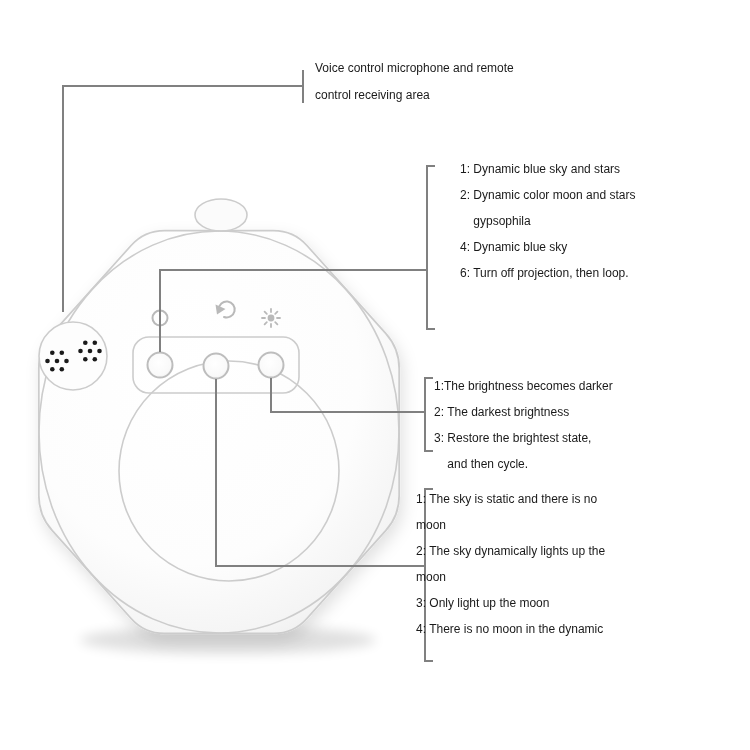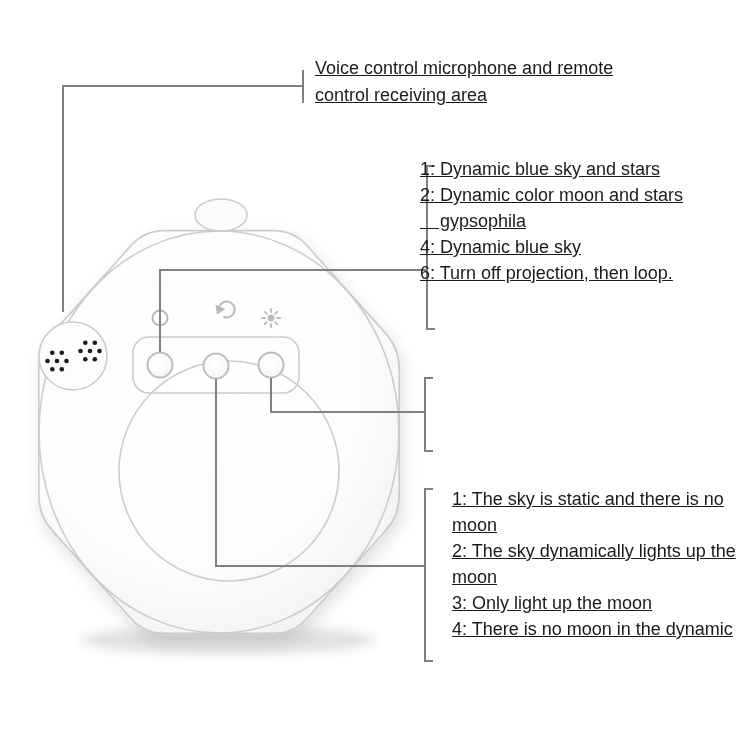--- a/index.html
+++ b/index.html
@@ -8,26 +8,26 @@
     --device-stroke:#cccccc;
     --icon:#b9b9b9;
     --dot:#1a1a1a;
   }
   html,body{margin:0;padding:0;background:#ffffff;}
   .canvas{
     position:relative;width:750px;height:750px;background:#ffffff;overflow:hidden;
     font-family:"Liberation Sans","DejaVu Sans",sans-serif;color:var(--text);
   }
   .canvas svg{position:absolute;left:0;top:0;}
-  .callout{position:absolute;font-size:18px;line-height:26px;text-decoration:underline;}
+  .callout{position:absolute;font-size:12px;line-height:26px;}
   .callout .tl{white-space:pre;}
   .mic{top:55px;left:315px;line-height:27px;}
-  .list-projection{top:156px;left:420px;}
+  .list-projection{top:156px;left:460px;}
   .list-brightness{top:373px;left:434px;}
-  .list-moon{top:486px;left:452px;}
+  .list-moon{top:486px;left:416px;}
 
   
   .s-line{stroke:var(--line);stroke-width:2;fill:none;}
   .s-dev{stroke:var(--device-stroke);stroke-width:1.6;fill:none;}
   .s-icon{stroke:var(--icon);stroke-width:2;fill:none;stroke-linecap:round;}
   .f-icon{fill:var(--icon);stroke:none;}
   .f-dot{fill:var(--dot);stroke:none;}
 </style>
 </head>
 <body>
@@ -133,20 +133,26 @@
   </div>
 
   <div class="callout list-projection">
     <div class="tl">1: Dynamic blue sky and stars</div>
     <div class="tl">2: Dynamic color moon and stars</div>
     <div class="tl">    gypsophila</div>
     <div class="tl">4: Dynamic blue sky</div>
     <div class="tl">6: Turn off projection, then loop.</div>
   </div>
 
+  <div class="callout list-brightness">
+    <div class="tl">1:The brightness becomes darker</div>
+    <div class="tl">2: The darkest brightness</div>
+    <div class="tl">3: Restore the brightest state,</div>
+    <div class="tl">    and then cycle.</div>
+  </div>
 
   <div class="callout list-moon">
     <div class="tl">1: The sky is static and there is no</div>
     <div class="tl">moon</div>
     <div class="tl">2: The sky dynamically lights up the</div>
     <div class="tl">moon</div>
     <div class="tl">3: Only light up the moon</div>
     <div class="tl">4: There is no moon in the dynamic</div>
   </div>
 

